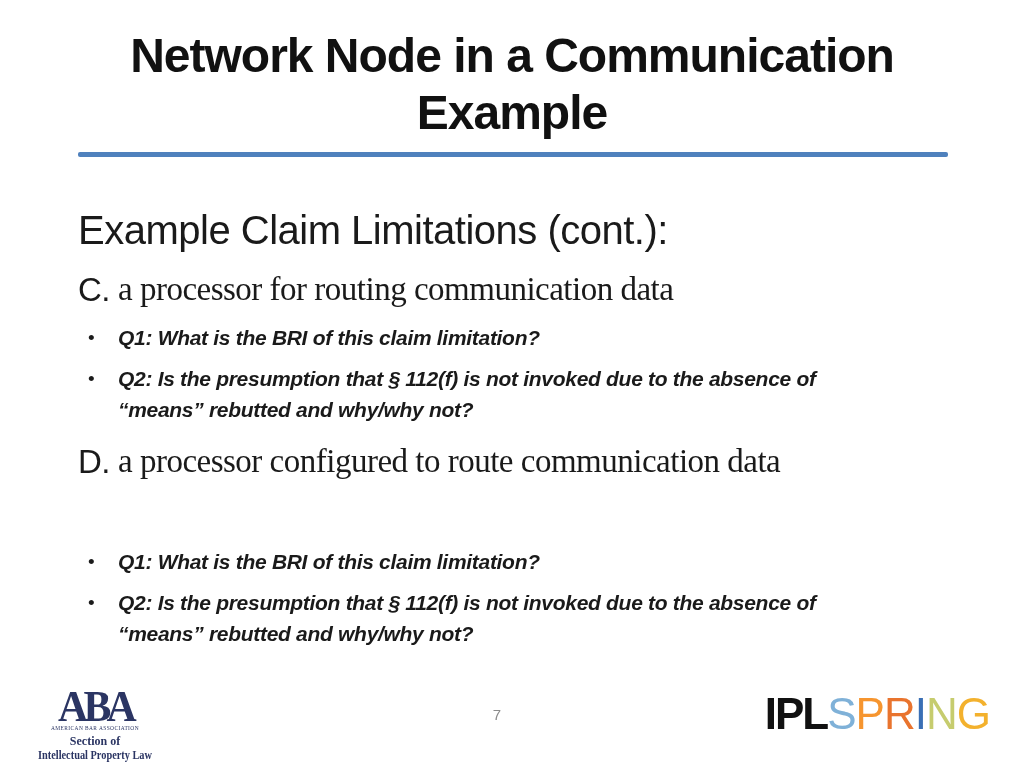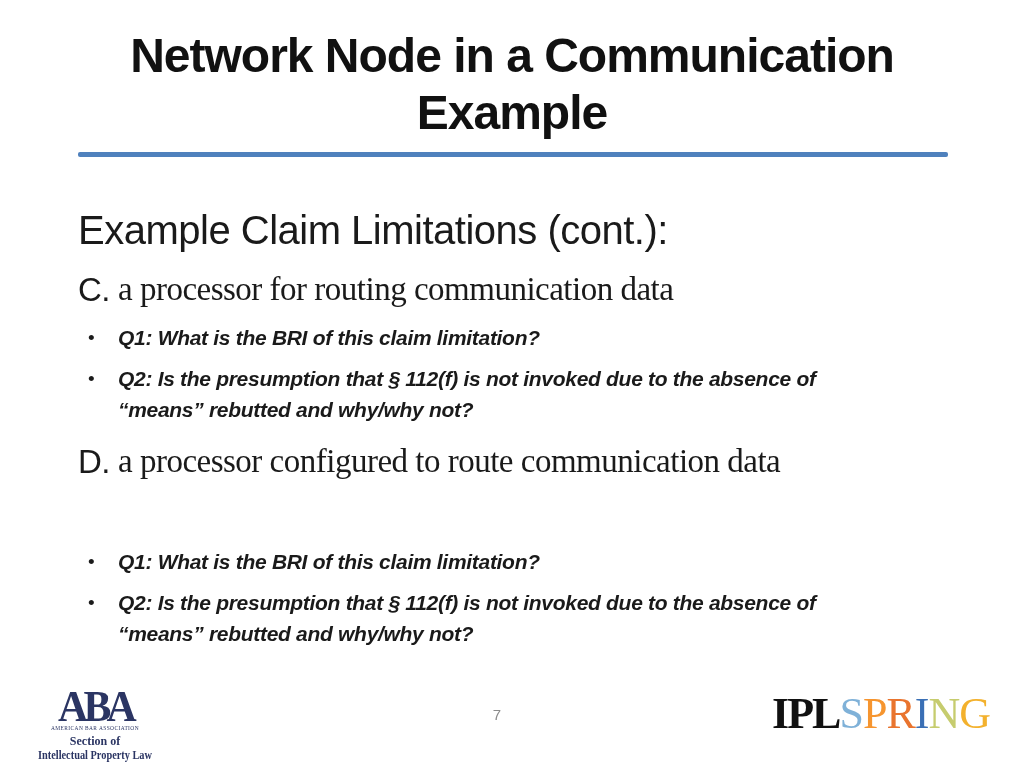--- a/index.html
+++ b/index.html
@@ -108,21 +108,20 @@
 
   .ipl-logo {
     position: absolute;
     right: 34px;
     top: 692px;
     font-size: 44px;
     font-weight: normal;
     letter-spacing: -1px;
     white-space: nowrap;
     line-height: 1;
-    font-family: Liberation Serif, serif;
   }
   .ipl-logo span { display: inline-block; }
   .ipl-bold { font-weight: bold; letter-spacing: -2px; }
 </style>
 </head>
 <body>
 
 <div class="slide">
 
   <div class="title">

